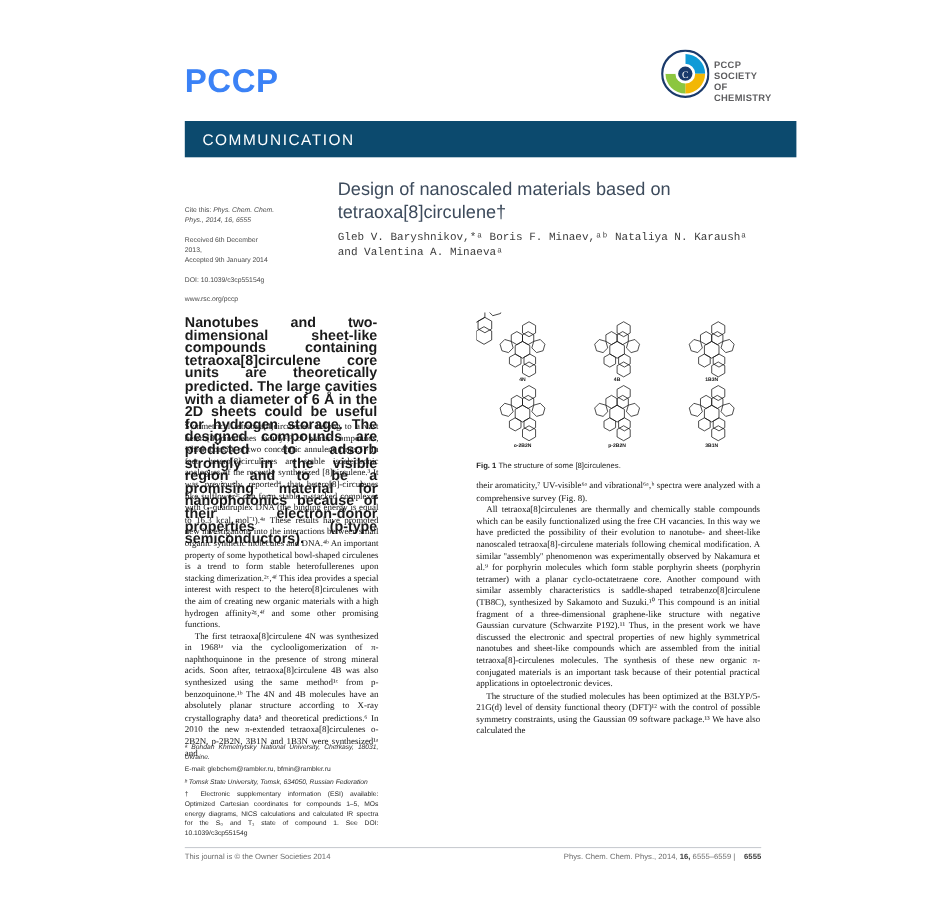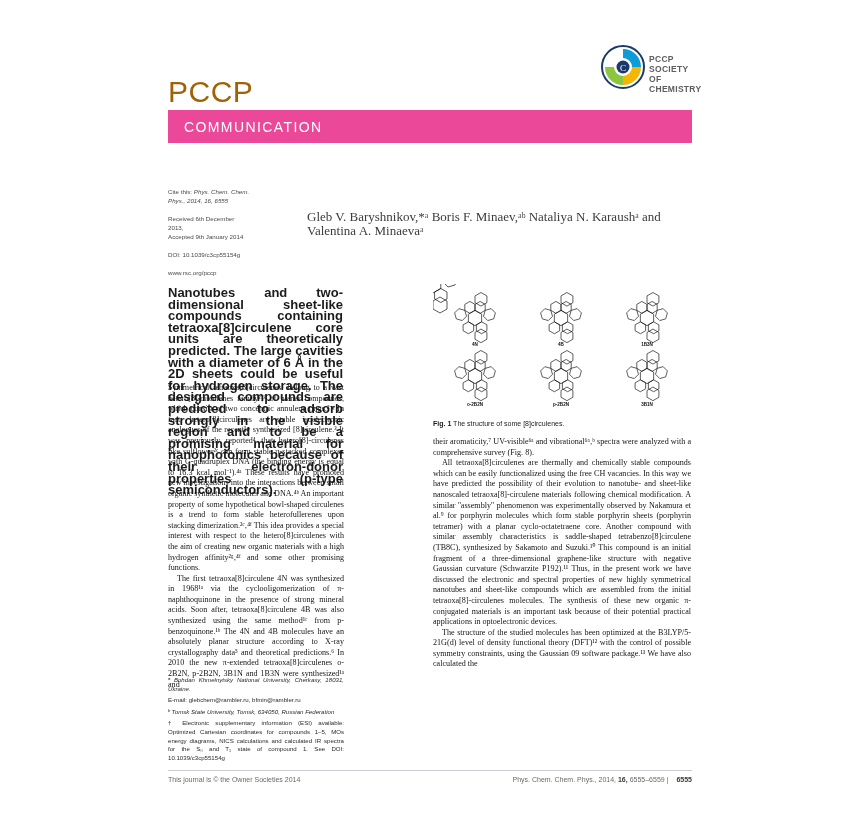--- a/index.html
+++ b/index.html
@@ -1,49 +1,50 @@
 <!DOCTYPE html>
 <html><head>
 <meta charset="utf-8">
 <style>
   html,body{margin:0;padding:0;background:#f0f0f0;}
   body{font-family:"Liberation Serif", serif;}
   .page{width:860px;height:821px;position:relative;background:#ffffff;margin:0 auto;overflow:hidden;}
 
   
   .journal-title{
-    position:absolute;left:168px;top:75px;
-    font-family:"Liberation Sans", sans-serif;
-    font-size:30px;letter-spacing:0.5px;color:#a16207;font-weight:400;
+    position:absolute;left:168px;top:58px;
+    font-family:"Liberation Sans", sans-serif;
+    font-size:30px;letter-spacing:0.5px;color:#3b82f6;font-weight:700;
   }
   .rsc-logo{position:absolute;right:163px;top:45px;width:96px;height:46px;}
   .rsc-logo .mark{position:absolute;left:0;top:0;width:44px;height:44px;}
   .rsc-logo .txt{position:absolute;left:48px;top:9px;font-family:"Liberation Sans",sans-serif;font-size:8px;color:#5e5e60;line-height:10px;letter-spacing:0.3px;}
   .rsc-logo .txt b{font-weight:700;display:block;font-size:8.5px;}
 
   .comm-bar{
     position:absolute;left:168px;top:110px;width:524px;height:33px;
-    background:#ec4899;
+    background:#0c4a6e;
+    padding-left:32px;
   }
   .comm-bar span{
     font-family:"Liberation Sans", sans-serif;
     color:#ffffff;font-size:14px;letter-spacing:1.4px;
     position:absolute;left:16px;top:9px;
   }
 
   
   .article-title{
     position:absolute;left:307px;top:162px;width:390px;
     font-family:"Liberation Sans", sans-serif;
     font-size:16.5px;line-height:21px;color:#3d4b5c;font-weight:400;
   }
   .authors{
     position:absolute;left:307px;top:210px;width:390px;
-    font-family:Liberation Serif, serif;
-    font-size:13px;line-height:14px;color:#3c3c3c;
+    font-family:Liberation Mono, monospace;
+    font-size:10px;line-height:14px;color:#3c3c3c;
   }
 
   
   .meta{
     position:absolute;left:168px;top:187px;width:82px;
     font-family:"Liberation Sans", sans-serif;
     font-size:6.2px;line-height:9px;color:#4a4a4a;
   }
   .meta .blk{margin-bottom:9px;}
   .meta i{font-style:italic;}
@@ -119,20 +120,21 @@
     <div class="txt">
       <b>PCCP SOCIETY</b>
       <b>OF CHEMISTRY</b>
     </div>
   </div>
 
   <div class="comm-bar">
     <span>COMMUNICATION</span>
   </div>
 
+  <div class="article-title">Design of nanoscaled materials based on tetraoxa[8]circulene†</div>
   <div class="authors">Gleb V. Baryshnikov,*ᵃ Boris F. Minaev,ᵃᵇ Nataliya N. Karaushᵃ and Valentina A. Minaevaᵃ</div>
 
   <div class="meta">
     <div class="blk">
       <span>Cite this:</span>
       <i>Phys. Chem. Chem. Phys.,</i>
       <i>2014, 16, 6555</i>
     </div>
     <div class="blk">
       <div>Received 6th December 2013,</div>

